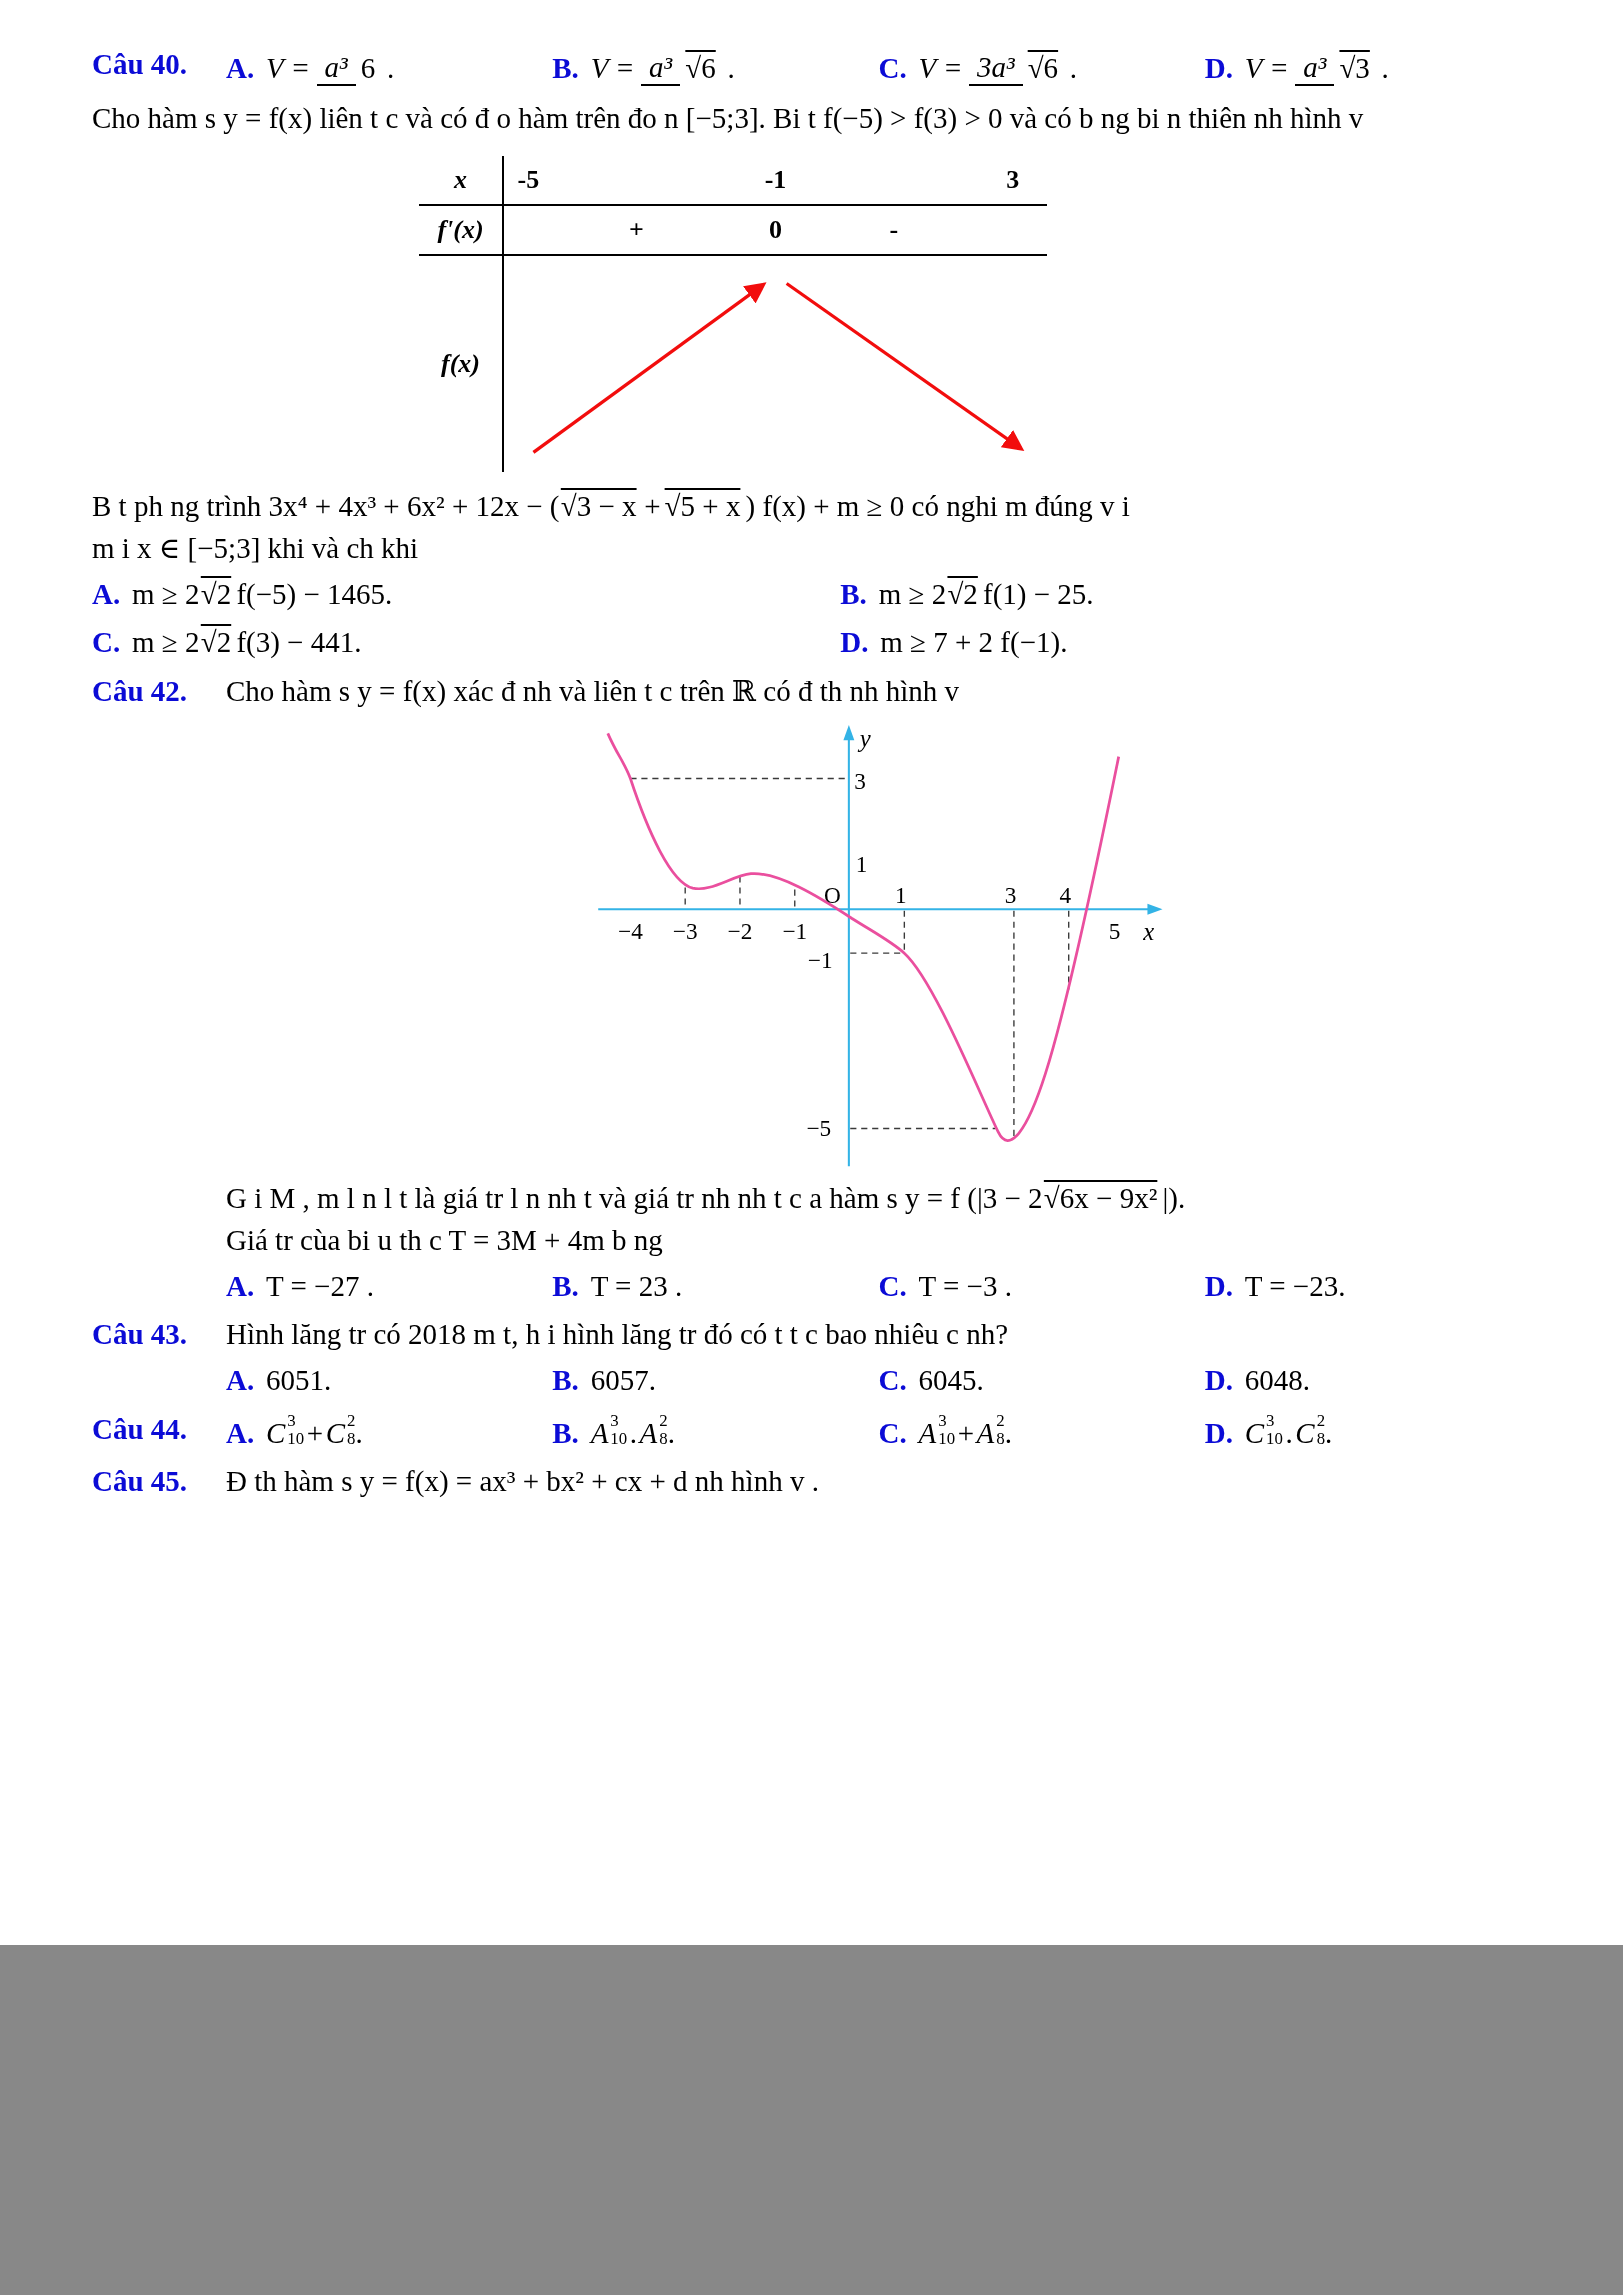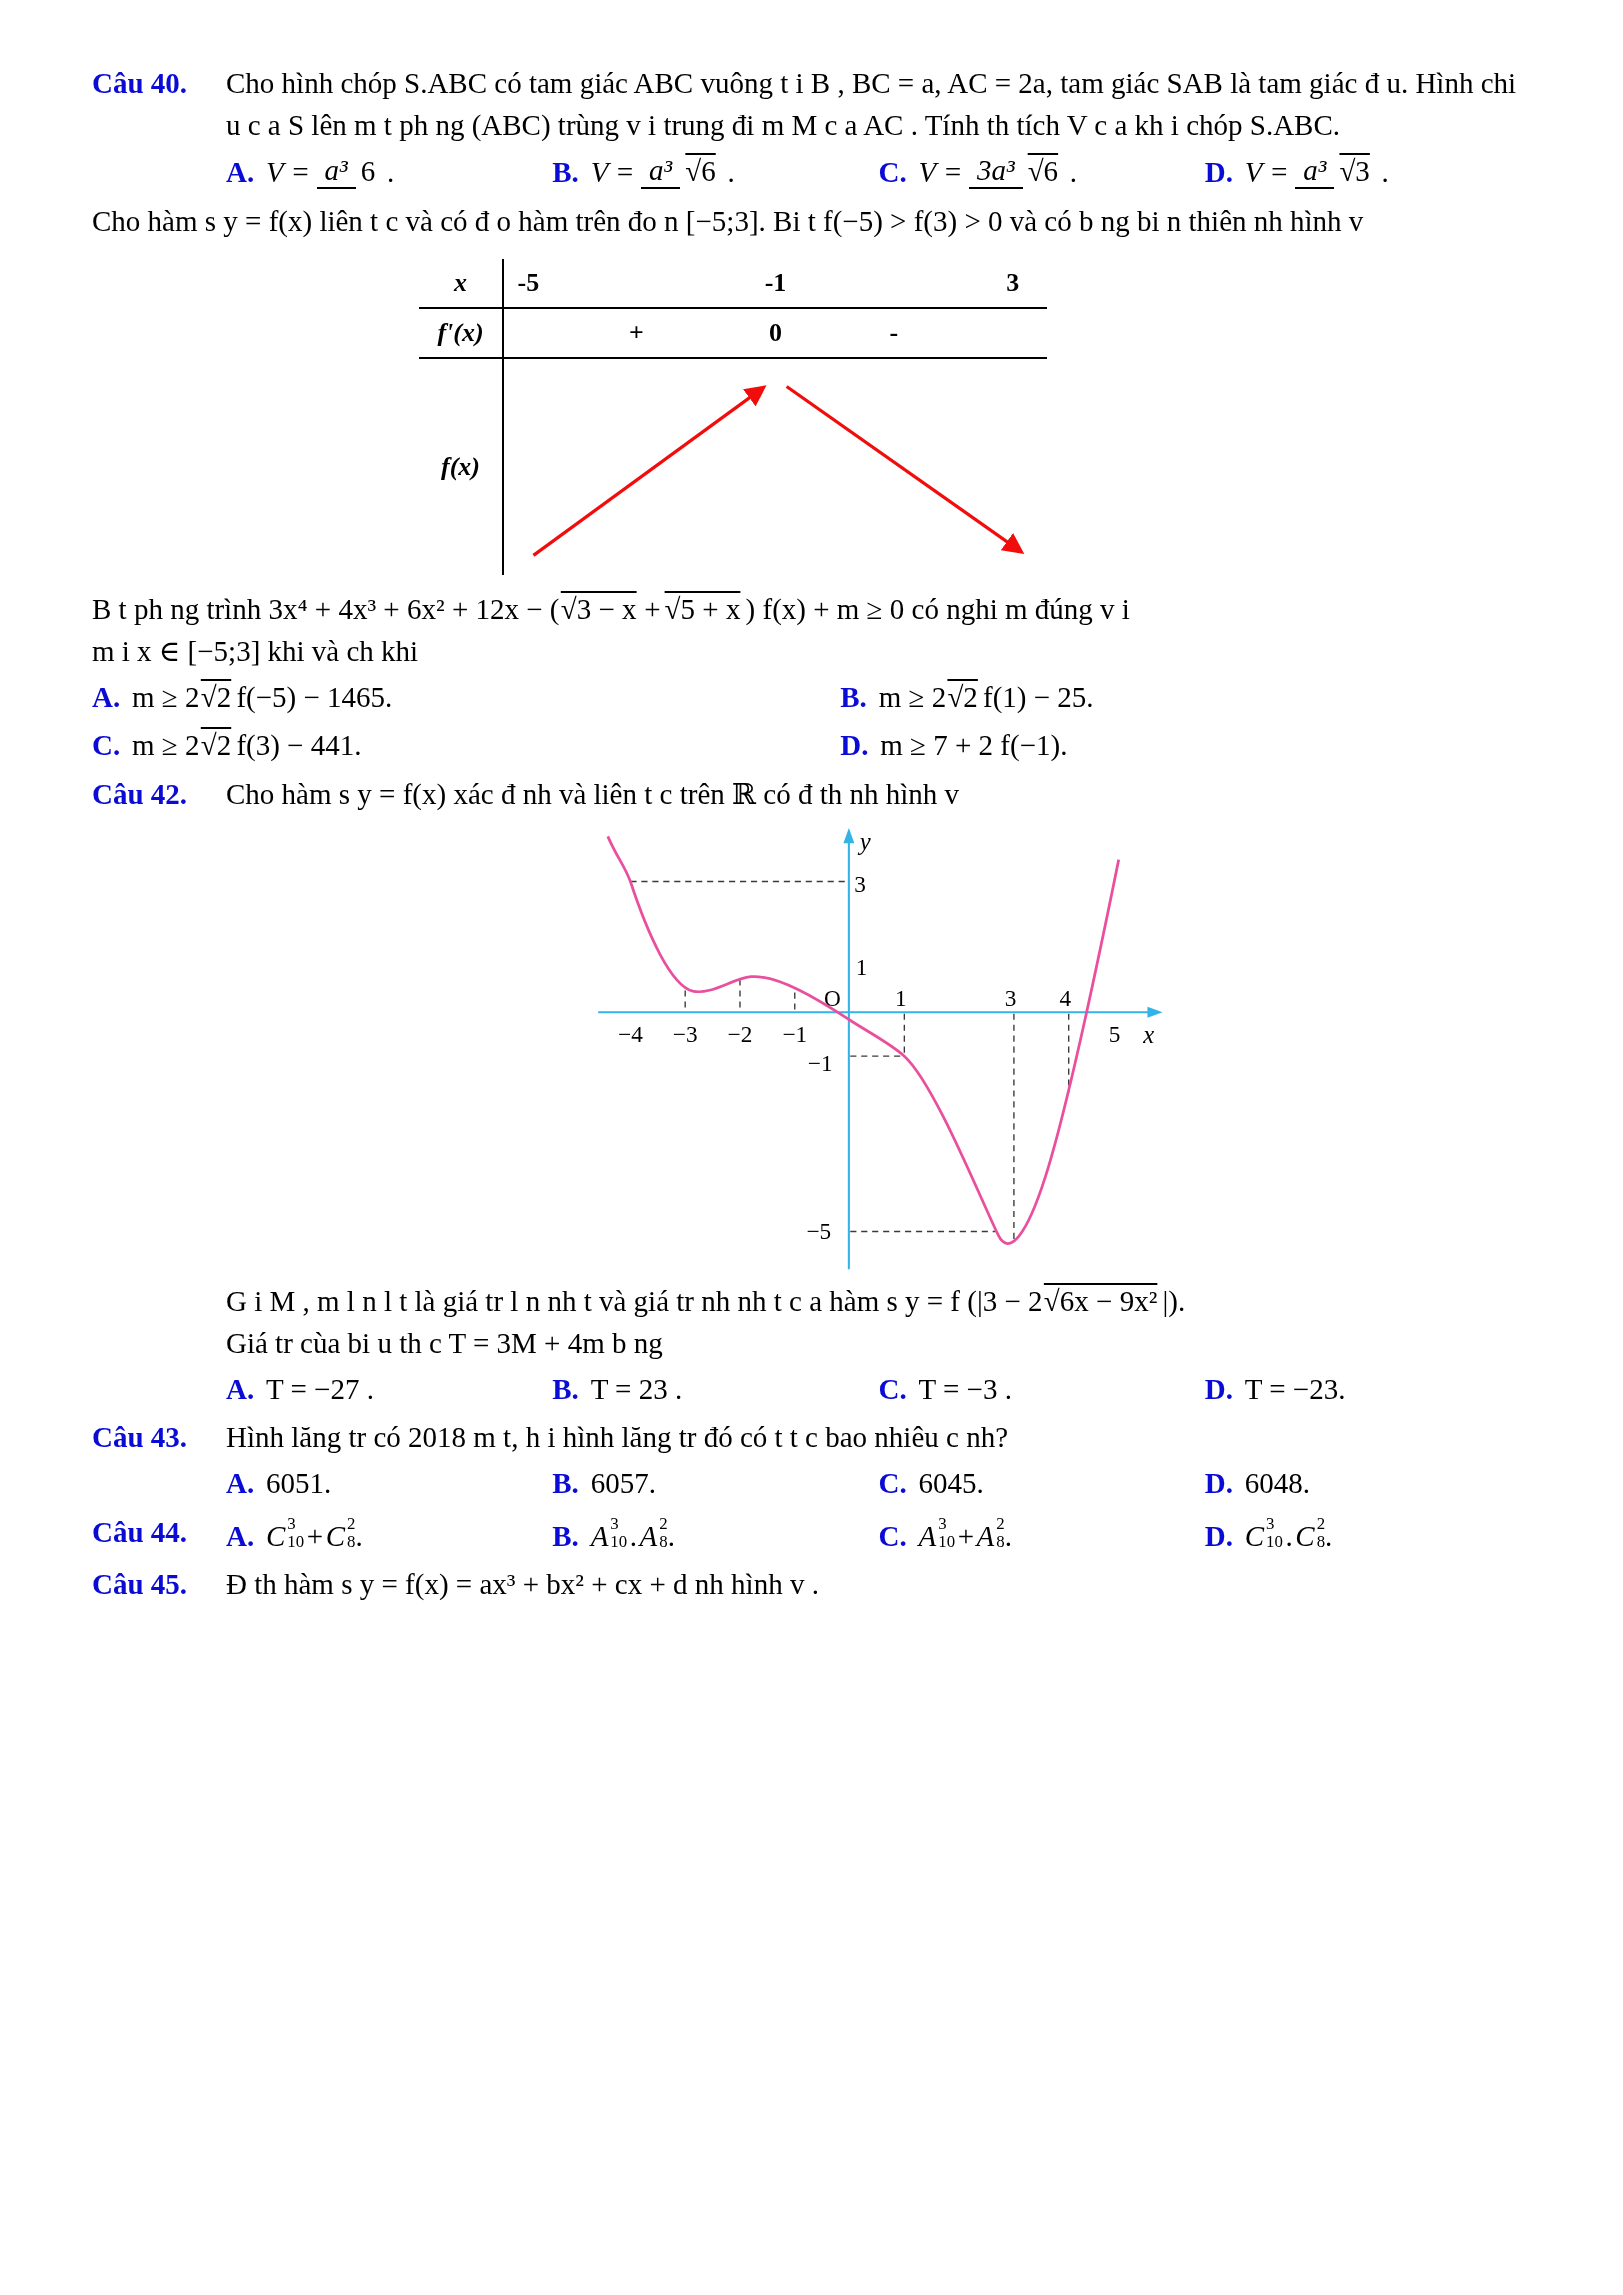--- a/index.html
+++ b/index.html
@@ -1,24 +1,24 @@
 <!DOCTYPE html>
 <html style="font-size:10.5px"><head>
 <meta charset="utf-8">
 <style>
   * { margin:0; padding:0; box-sizing:border-box; }
   html,body { background:#888; }
   .page {
     position:relative;
-    width:1623px; height:2295px;
+    width:1623px; height:1945px;
     margin:0 auto;
     background:#ffffff;
     font-family:"Liberation Serif","DejaVu Serif",serif;
     font-size:29px; line-height:1.45; color:#000;
-    padding:62px 92px 0 92px;
+    padding:43px 92px 0 92px;
     overflow:hidden;
   }
   .q { display:flex; margin-bottom:6.5px; }
   .q-label { flex:0 0 134px; font-weight:bold; color:#0b0bd6; }
   .q-body { flex:1; min-width:0; }
   .line { display:block; }
   .it { font-style:italic; }
   .rad { text-decoration:overline; margin:0 5.2px 0 1.3px; }
   .mjoin { margin:0 2.6px; }
 
@@ -58,21 +58,20 @@
   .ss { display:inline-flex; flex-direction:column; align-items:flex-start; font-size:0.58em; line-height:1.05; margin-left:2px; transform:translateY(-2.6px); }
 </style>
 </head>
 <body>
 
 <div class="page">
 
   <section class="q">
     <span class="q-label">Câu 40.</span>
     <div class="q-body">
-      <span class="line">Cho hình chóp S.ABC có tam giác ABC vuông t i B , BC = a, AC = 2a, tam giác SAB là tam giác đ u. Hình chi u c a S lên m t ph ng (ABC) trùng v i trung đi m M c a AC . Tính th tích V c a kh i chóp S.ABC.</span>
       <div class="opts4">
         <div class="opt">
           <span class="opt-letter">A.</span>
           <span class="it">V =</span>
           <span class="frac">
             <span class="num">a³</span>
             <span class="den">6</span>
           </span>
           <span>.</span>
         </div>

